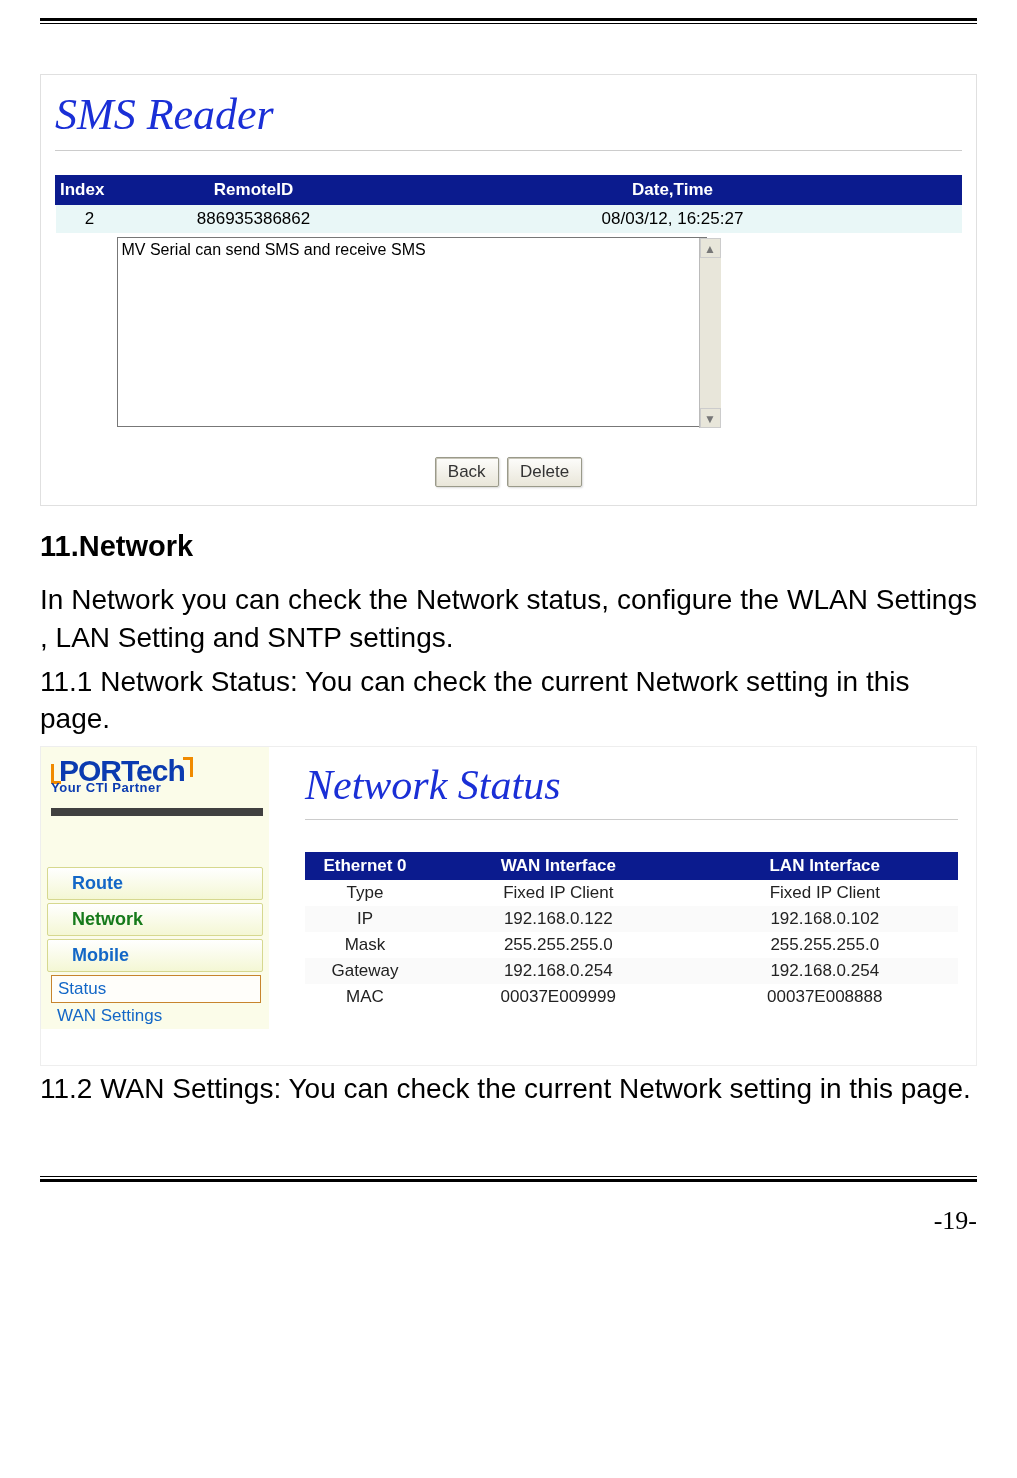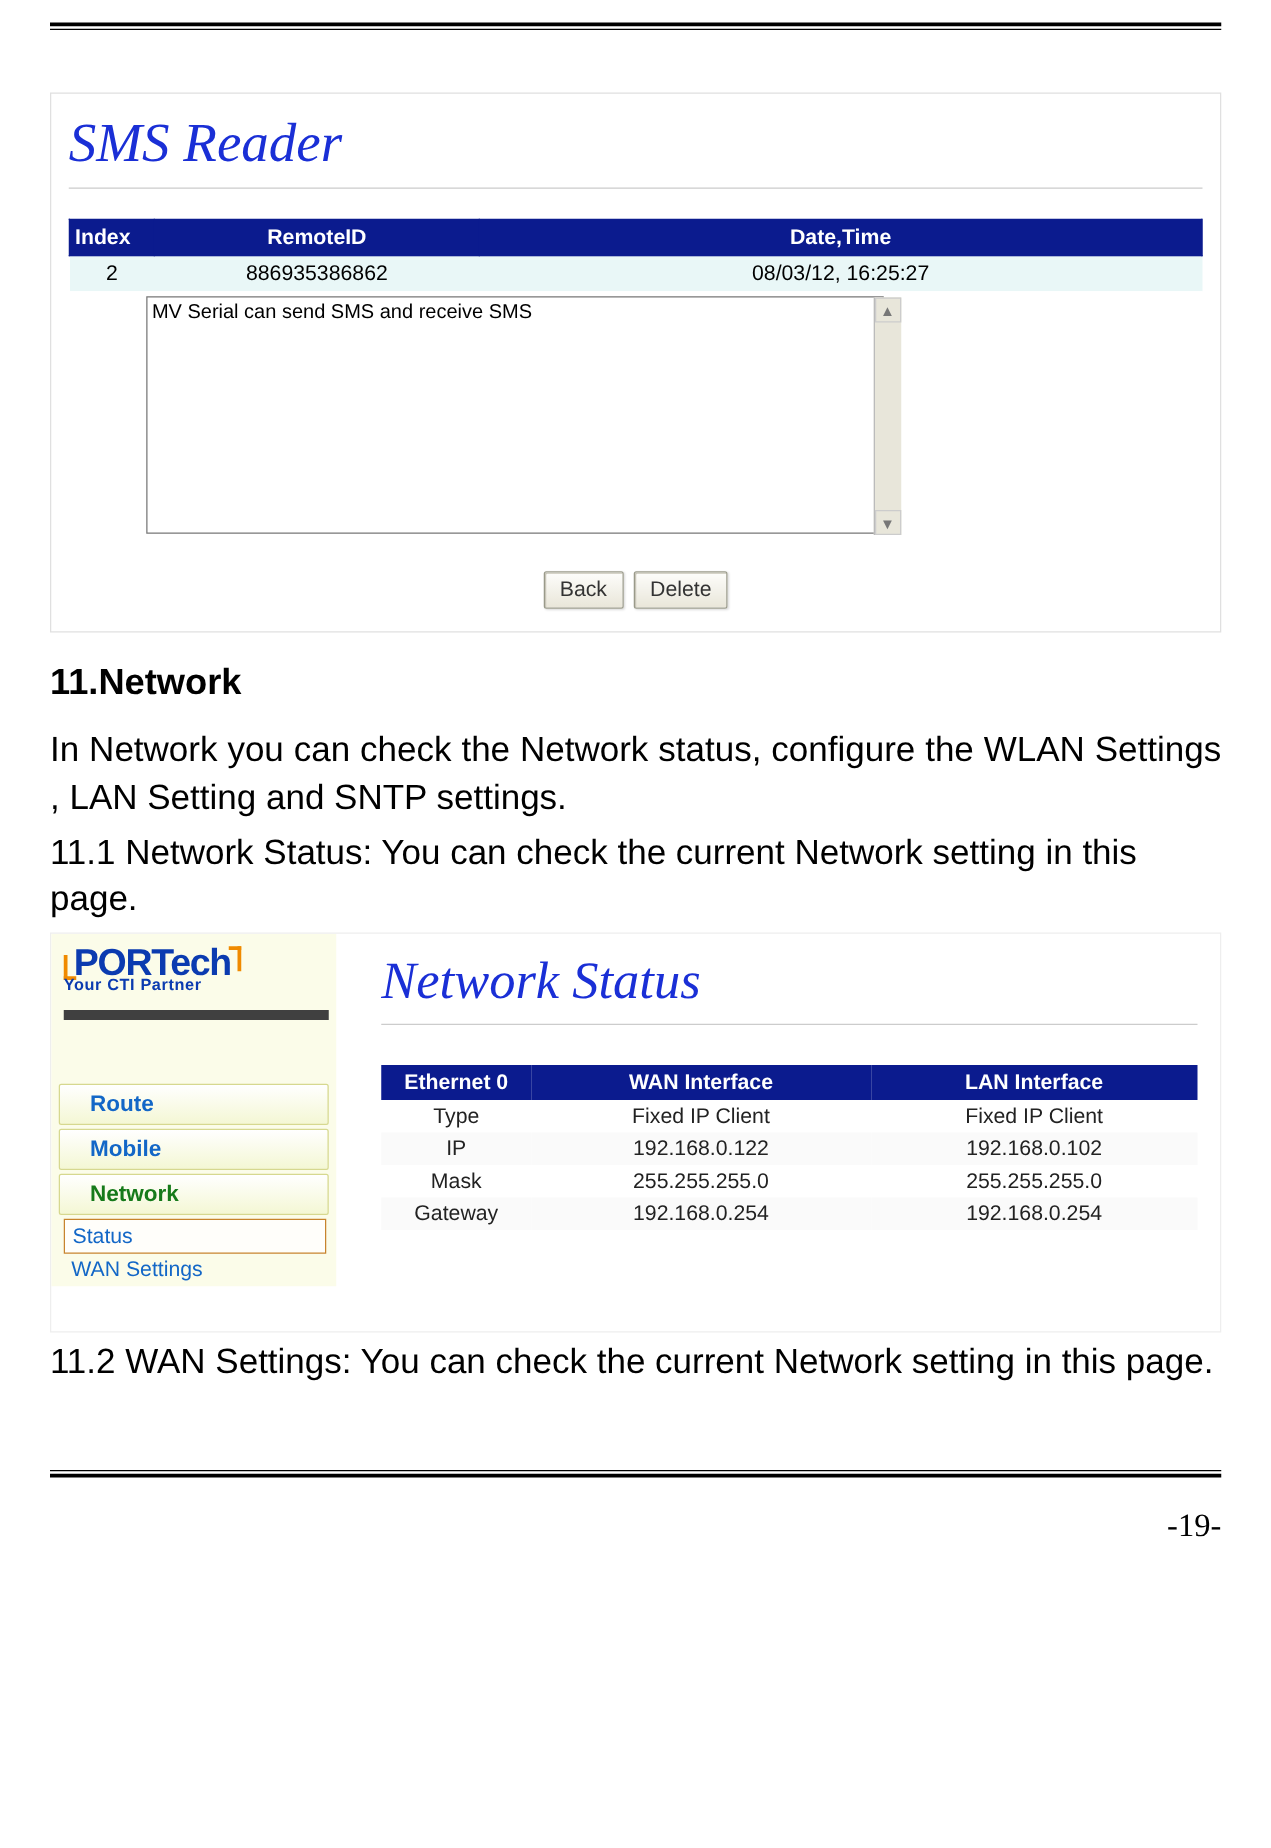--- a/index.html
+++ b/index.html
@@ -289,22 +289,22 @@
   </p>
 
   <div class="net-block">
     <div class="net-side">
       <div class="logo">
         <span class="corner"></span><span>PORTech</span><span class="corner2"></span>
         <small>Your CTI Partner</small>
       </div>
       <div class="menu-gap"></div>
       <div class="menu-item">Route</div>
+      <div class="menu-item active">Network</div>
       <div class="menu-item">Mobile</div>
-      <div class="menu-item active">Network</div>
       <div class="submenu">
         <div class="sitem sel">Status</div>
         <div class="sitem">WAN Settings</div>
       </div>
     </div>
     <div class="net-main">
       <div class="net-title">Network Status</div>
       <hr class="net-hr">
       <table class="net-table">
         <thead>
@@ -328,20 +328,25 @@
           <tr>
             <td class="lbl">Mask</td>
             <td>255.255.255.0</td>
             <td>255.255.255.0</td>
           </tr>
           <tr>
             <td class="lbl">Gateway</td>
             <td>192.168.0.254</td>
             <td>192.168.0.254</td>
           </tr>
+          <tr>
+            <td class="lbl">MAC</td>
+            <td>00037E009999</td>
+            <td>00037E008888</td>
+          </tr>
         </tbody>
       </table>
     </div>
   </div>
 
   <p class="body-text">11.2 WAN Settings: You can check the current Network setting in this page.</p>
 
   <div class="bottom-rule"></div>
   <div class="page-num">-19-</div>
 </div>

